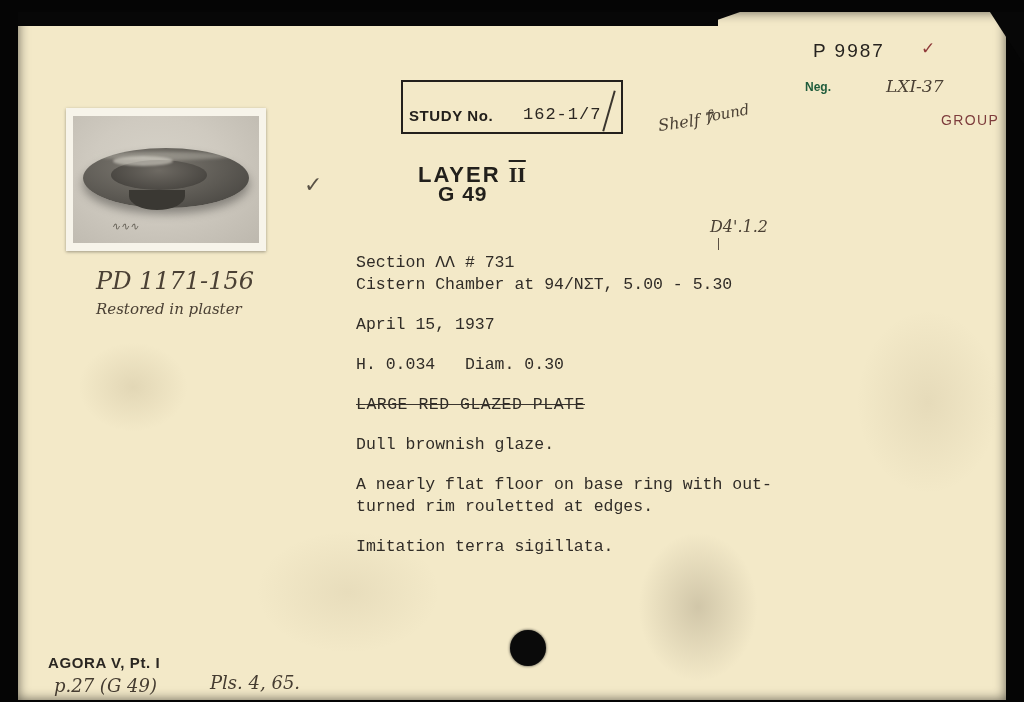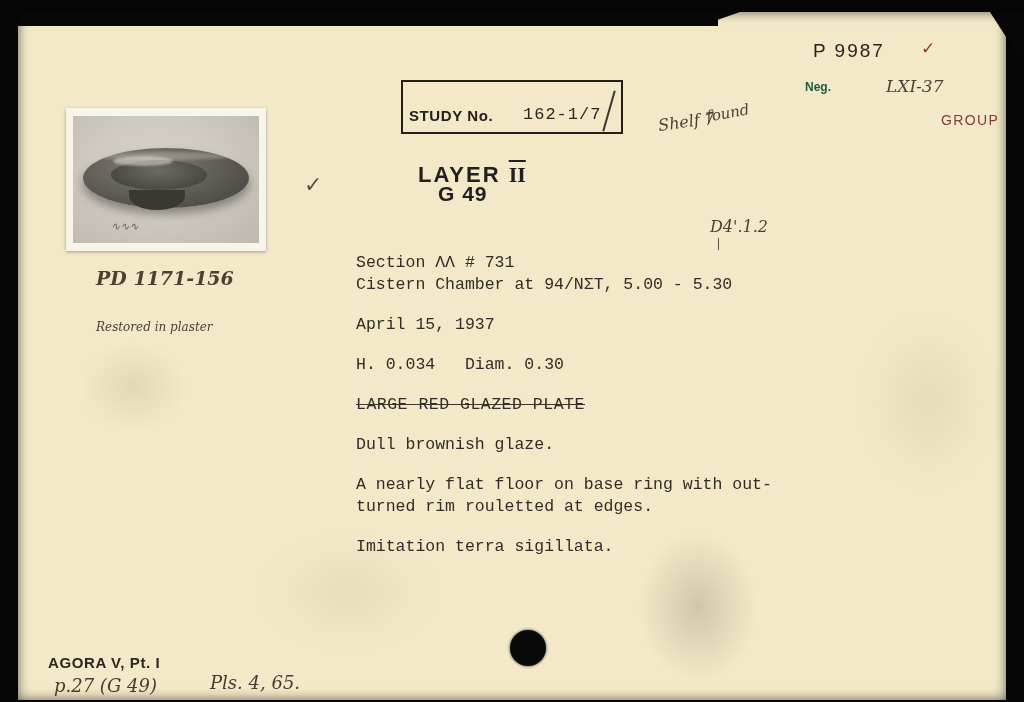--- a/index.html
+++ b/index.html
@@ -141,27 +141,25 @@
     filter:blur(1.5px);
   }
   #plate-squiggle{
     position:absolute;left:38px;top:104px;
     font-family:"DejaVu Serif", serif;
     font-size:11px;color:#6b665c;
   }
 
   #pd-number{
     position:absolute;left:78px;top:255px;
-    font-size:19px;
-    font-weight:bold;
+    font-size:24px;
   }
   #restored-note{
     position:absolute;left:78px;top:288px;
-    font-size:12px;
-    margin-top:20px;
+    font-size:15px;
   }
   #check-mark{
     position:absolute;left:286px;top:160px;
     font-size:22px;color:#5a5347;
     font-family:"DejaVu Sans", sans-serif;
   }
 
   
   #p-number{
     position:absolute;left:795px;top:28px;

